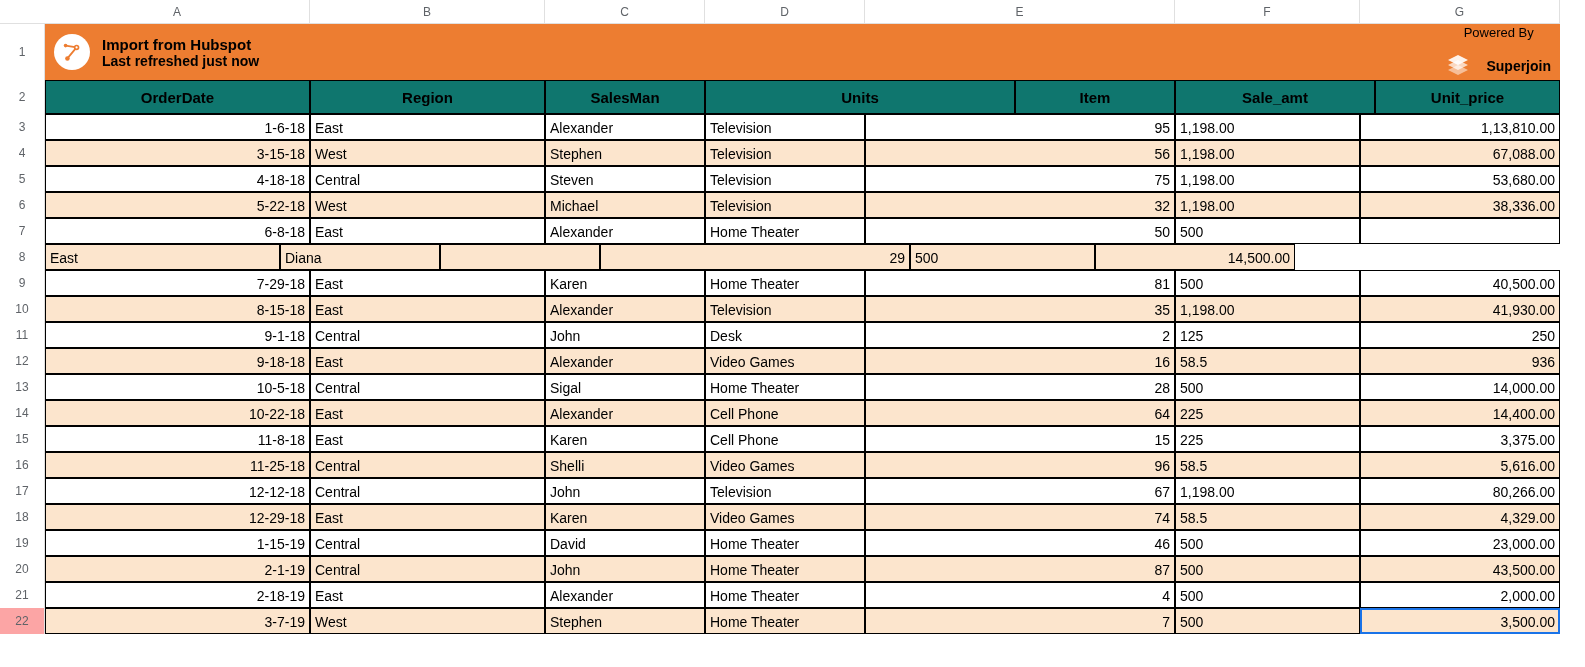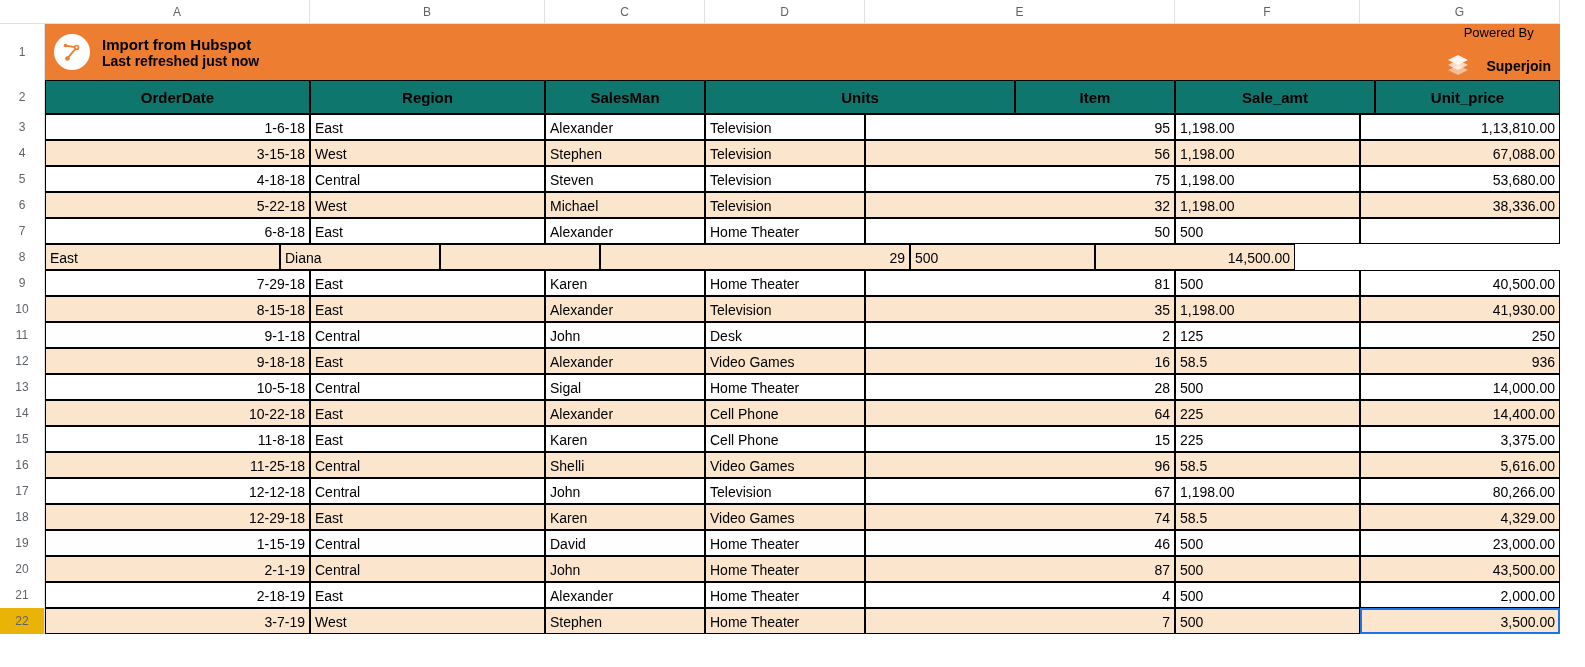--- a/index.html
+++ b/index.html
@@ -42,21 +42,21 @@
     .row-header {
       width: 45px;
       text-align: center;
       line-height: 26px;
       color: #5f6368;
       font-size: 12px;
       background: #fff;
       border-right: 1px solid #e0e0e0;
     }
     .row-header.selected {
-      background: #eab308;
+      background: #fca5a5;
     }
     .cell {
       border: 1px solid #e0e0e0;
       line-height: 26px;
       padding: 0 4px;
       white-space: nowrap;
       overflow: hidden;
     }
     .col-A { width: 265px; }
     .col-B { width: 235px; }

